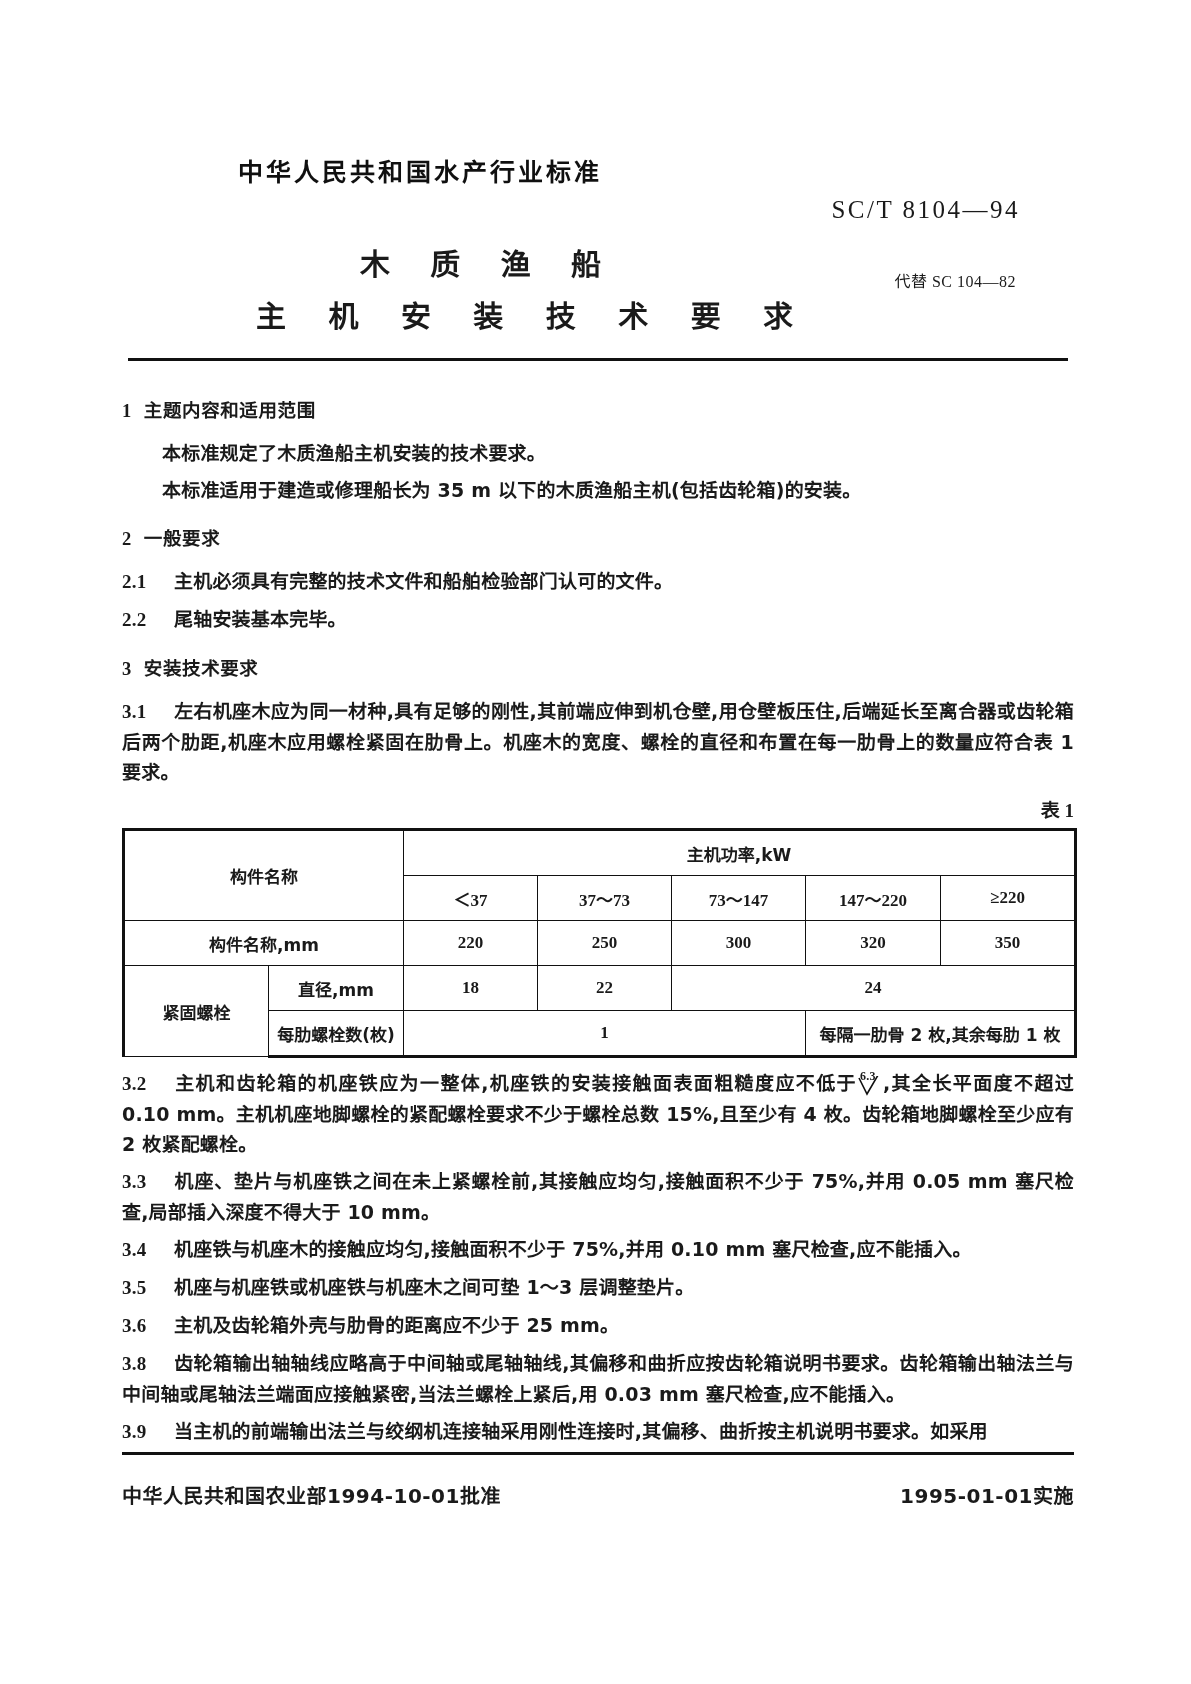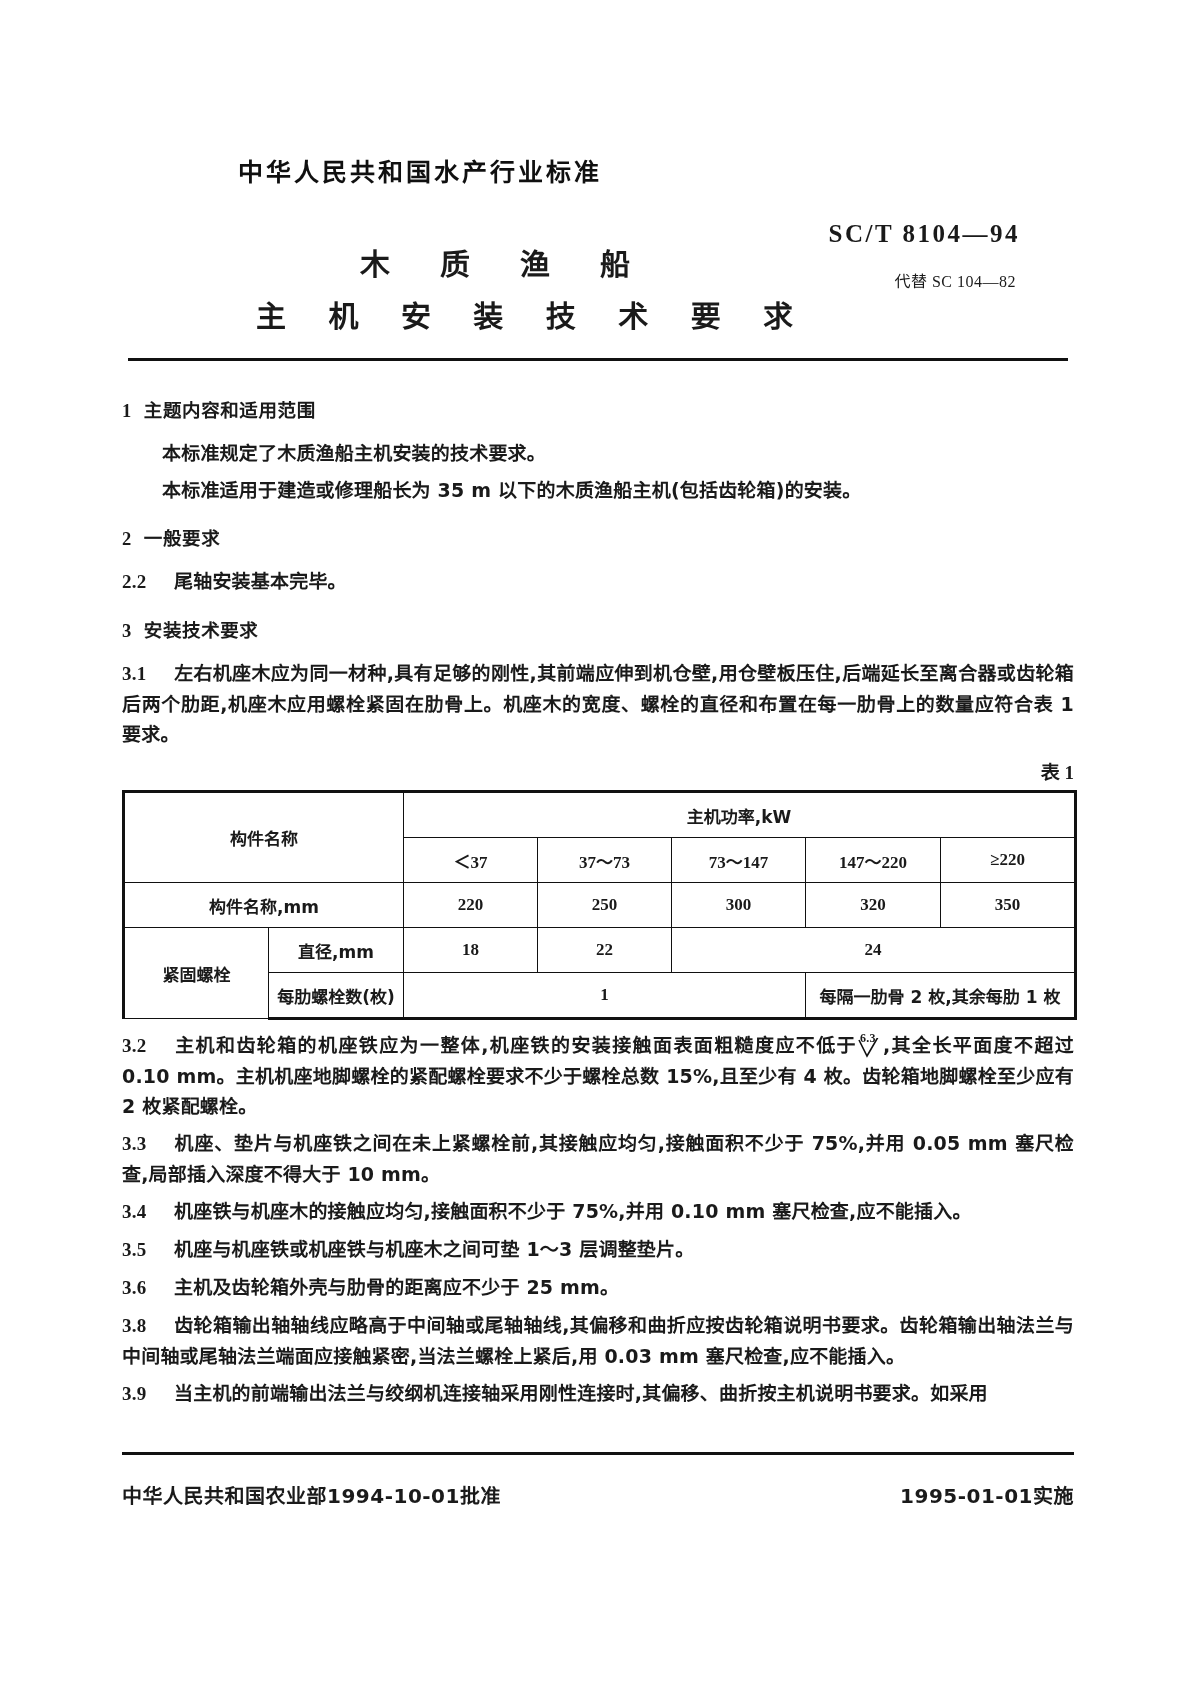--- a/index.html
+++ b/index.html
@@ -39,39 +39,39 @@
     font-size: 25px;
     letter-spacing: 3px;
     color: #101010;
     position: absolute;
     left: 110px;
     top: 0px;
     white-space: nowrap;
   }
   .std-code {
     font-family: "Liberation Serif", "DejaVu Serif", serif;
-    font-weight: bold;
+    font-weight: normal;
     font-size: 25px;
     letter-spacing: 2.5px;
     position: absolute;
     right: 48px;
-    top: 68px;
+    top: 44px;
     white-space: nowrap;
   }
   .replaces {
     font-family: Liberation Serif, serif;
     font-size: 16px;
     letter-spacing: 0.5px;
     position: absolute;
     right: 52px;
     top: 116px;
     white-space: nowrap;
   }
   .doc-title-1 {
-    font-family: Liberation Mono, monospace;
+    font-family: Liberation Sans, sans-serif;
     font-weight: bold;
     font-size: 30px;
     letter-spacing: 16px;
     position: absolute;
     left: 232px;
     top: 88px;
     white-space: nowrap;
   }
   .doc-title-2 {
     font-family: "DejaVu Sans", "Liberation Sans", sans-serif;
@@ -237,20 +237,21 @@
     <div class="sec-gap-sm"></div>
     <p class="para indent">本标准规定了木质渔船主机安装的技术要求。</p>
     <p class="para indent">本标准适用于建造或修理船长为 35 m 以下的木质渔船主机(包括齿轮箱)的安装。</p>
 
     <div class="sec-gap"></div>
 
     <div class="h2">
       <span class="num lat">2</span><span>一般要求</span>
     </div>
     <div class="sec-gap-sm"></div>
+    <p class="para clause"><span class="cn">2.1</span><span>主机必须具有完整的技术文件和船舶检验部门认可的文件。</span></p>
     <p class="para clause"><span class="cn">2.2</span><span>尾轴安装基本完毕。</span></p>
 
     <div class="sec-gap"></div>
 
     <div class="h2">
       <span class="num lat">3</span><span>安装技术要求</span>
     </div>
     <div class="sec-gap-sm"></div>
 
     <p class="para clause"><span class="cn">3.1</span><span>左右机座木应为同一材种,具有足够的刚性,其前端应伸到机仓壁,用仓壁板压住,后端延长至离合器或齿轮箱后两个肋距,机座木应用螺栓紧固在肋骨上。机座木的宽度、螺栓的直径和布置在每一肋骨上的数量应符合表 1 要求。</span></p>

